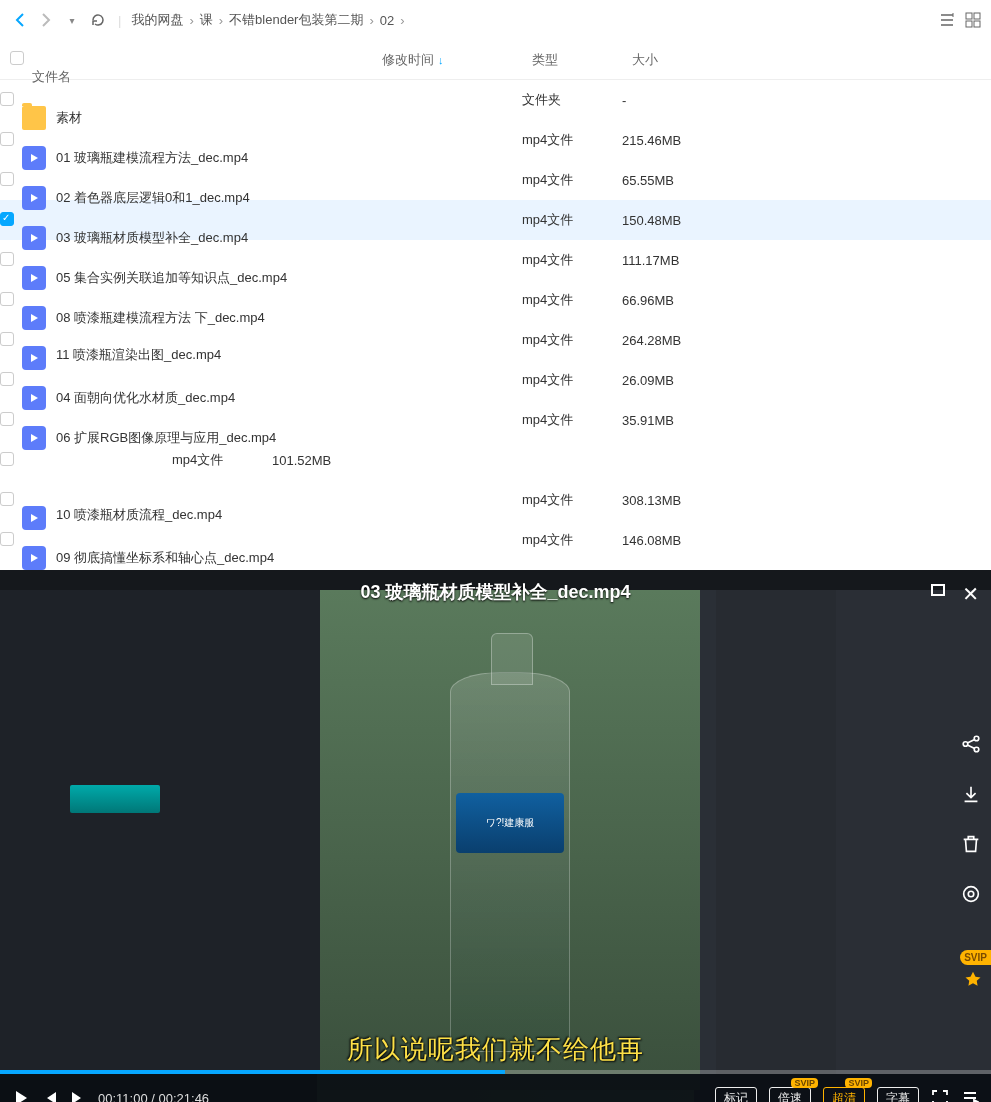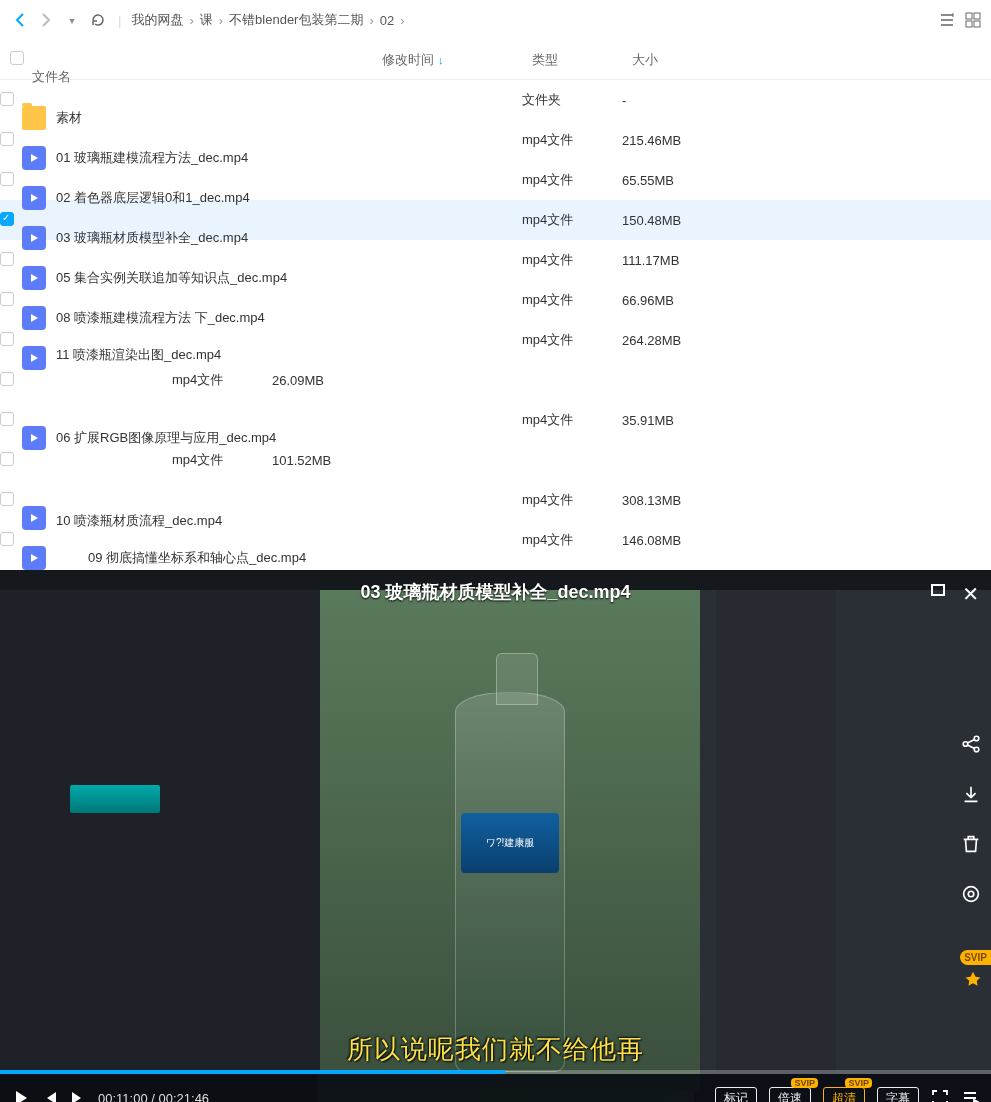--- a/index.html
+++ b/index.html
@@ -38,21 +38,21 @@
   .icon-video { background: #5d7cfa; color: #fff; font-size: 11px; }
   .file-name { color: #333; }
 
   
   .video-wrap { width: 991px; height: 552px; background: #000; position: relative; overflow: hidden; margin-top: 10px; }
   .video-bg { position: absolute; inset: 0; background: linear-gradient(90deg, #1a1e24 0%, #1a1e24 32%, #3d5a42 32%, #4a6b4f 70%, #2a2f36 70%); }
   
   .blender-left { position:absolute; left:0; top:20px; width:320px; height:480px; background:#1e2228; }
   .blender-left .tiny-thumb { position:absolute; left:70px; top:195px; width:90px; height:28px; background:linear-gradient(#0aa,#077); border-radius:2px; }
   .blender-center { position:absolute; left:320px; top:20px; width:380px; height:500px; background:linear-gradient(180deg,#5a7a5c,#3a4f3c); display:flex; align-items:center; justify-content:center;}
-  .bottle { width:110px; height:380px; background: linear-gradient(180deg, rgba(255,255,255,0.15), rgba(50,80,60,0.4)); border:1px solid rgba(255,255,255,0.25); border-radius: 50px 50px 10px 10px / 20px 20px 10px 10px; position:relative; top:42px;}
+  .bottle { width:120px; height:380px; background: linear-gradient(180deg, rgba(255,255,255,0.15), rgba(50,80,60,0.4)); border:1px solid rgba(255,255,255,0.25); border-radius: 50px 50px 10px 10px / 20px 20px 10px 10px; position:relative; top:22px;}
   .bottle::before { content:""; position:absolute; top:-40px; left:40px; width:40px; height:50px; background:rgba(255,255,255,0.1); border:1px solid rgba(255,255,255,0.3); border-radius:6px 6px 0 0;}
   .bottle-label { position:absolute; top:120px; left:5px; right:5px; height:60px; background:linear-gradient(#1060a0,#0a3f6e); border-radius:4px; color:#fff; font-size:10px; display:flex; align-items:center; justify-content:center; overflow:hidden;}
   .blender-rightpanel { position:absolute; right:155px; top:20px; width:120px; height:490px; background:#272b31; }
   .blender-outliner { position:absolute; right:0; top:20px; width:155px; height:490px; background:#2a2e35; }
   .blender-topbar { position:absolute; top:0; left:0; right:0; height:20px; background:#15181c; }
 
   .video-title-overlay { position: absolute; top: 10px; left: 50%; transform: translateX(-50%); color: #fff; font-size: 18px; font-weight: bold; text-shadow: 0 1px 2px #000; z-index:5;}
   .video-close { position: absolute; top: 12px; right: 12px; color: #fff; font-size: 20px; z-index:5;}
   .video-restore { position: absolute; top: 14px; right: 46px; width:14px; height:12px; border:2px solid #fff; z-index:5;}
   .subtitle-overlay { position: absolute; bottom: 55px; left: 50%; transform: translateX(-50%); color: #fde047; font-size: 26px; letter-spacing: 1px; text-shadow: 1px 1px 2px #000, -1px -1px 2px #000; z-index:5; white-space:nowrap;}
@@ -226,20 +226,28 @@
           </svg>
         </div>
         <span class="file-name">11 喷漆瓶渲染出图_dec.mp4</span>
       </div>
       <div class="col-mod"></div>
       <div class="col-type">mp4文件</div>
       <div class="col-size">264.28MB</div>
     </div>
     <div class="file-row">
       <div class="col-check"><span class="checkbox"></span></div>
+      <div class="col-name" style="display:flex;align-items:center;">
+        <div class="file-icon icon-video">
+          <svg width="10" height="10" viewBox="0 0 10 10">
+            <path d="M2 1 L9 5 L2 9 Z" fill="#fff"></path>
+          </svg>
+        </div>
+        <span class="file-name">04 面朝向优化水材质_dec.mp4</span>
+      </div>
       <div class="col-mod"></div>
       <div class="col-type">mp4文件</div>
       <div class="col-size">26.09MB</div>
     </div>
     <div class="file-row">
       <div class="col-check"><span class="checkbox"></span></div>
       <div class="col-name" style="display:flex;align-items:center;">
         <div class="file-icon icon-video">
           <svg width="10" height="10" viewBox="0 0 10 10">
             <path d="M2 1 L9 5 L2 9 Z" fill="#fff"></path>
@@ -252,35 +260,35 @@
       <div class="col-size">35.91MB</div>
     </div>
     <div class="file-row">
       <div class="col-check"><span class="checkbox"></span></div>
       <div class="col-mod"></div>
       <div class="col-type">mp4文件</div>
       <div class="col-size">101.52MB</div>
     </div>
     <div class="file-row">
       <div class="col-check"><span class="checkbox"></span></div>
-      <div class="col-name" style="display:flex;align-items:flex-end;">
+      <div class="col-name" style="display:flex;align-items:flex-start;">
         <div class="file-icon icon-video">
           <svg width="10" height="10" viewBox="0 0 10 10">
             <path d="M2 1 L9 5 L2 9 Z" fill="#fff"></path>
           </svg>
         </div>
         <span class="file-name">10 喷漆瓶材质流程_dec.mp4</span>
       </div>
       <div class="col-mod"></div>
       <div class="col-type">mp4文件</div>
       <div class="col-size">308.13MB</div>
     </div>
     <div class="file-row">
       <div class="col-check"><span class="checkbox"></span></div>
-      <div class="col-name" style="display:flex;align-items:center;gap:32px;">
+      <div class="col-name" style="display:flex;align-items:center;">
         <div class="file-icon icon-video">
           <svg width="10" height="10" viewBox="0 0 10 10">
             <path d="M2 1 L9 5 L2 9 Z" fill="#fff"></path>
           </svg>
         </div>
         <span class="file-name">09 彻底搞懂坐标系和轴心点_dec.mp4</span>
       </div>
       <div class="col-mod"></div>
       <div class="col-type">mp4文件</div>
       <div class="col-size">146.08MB</div>

